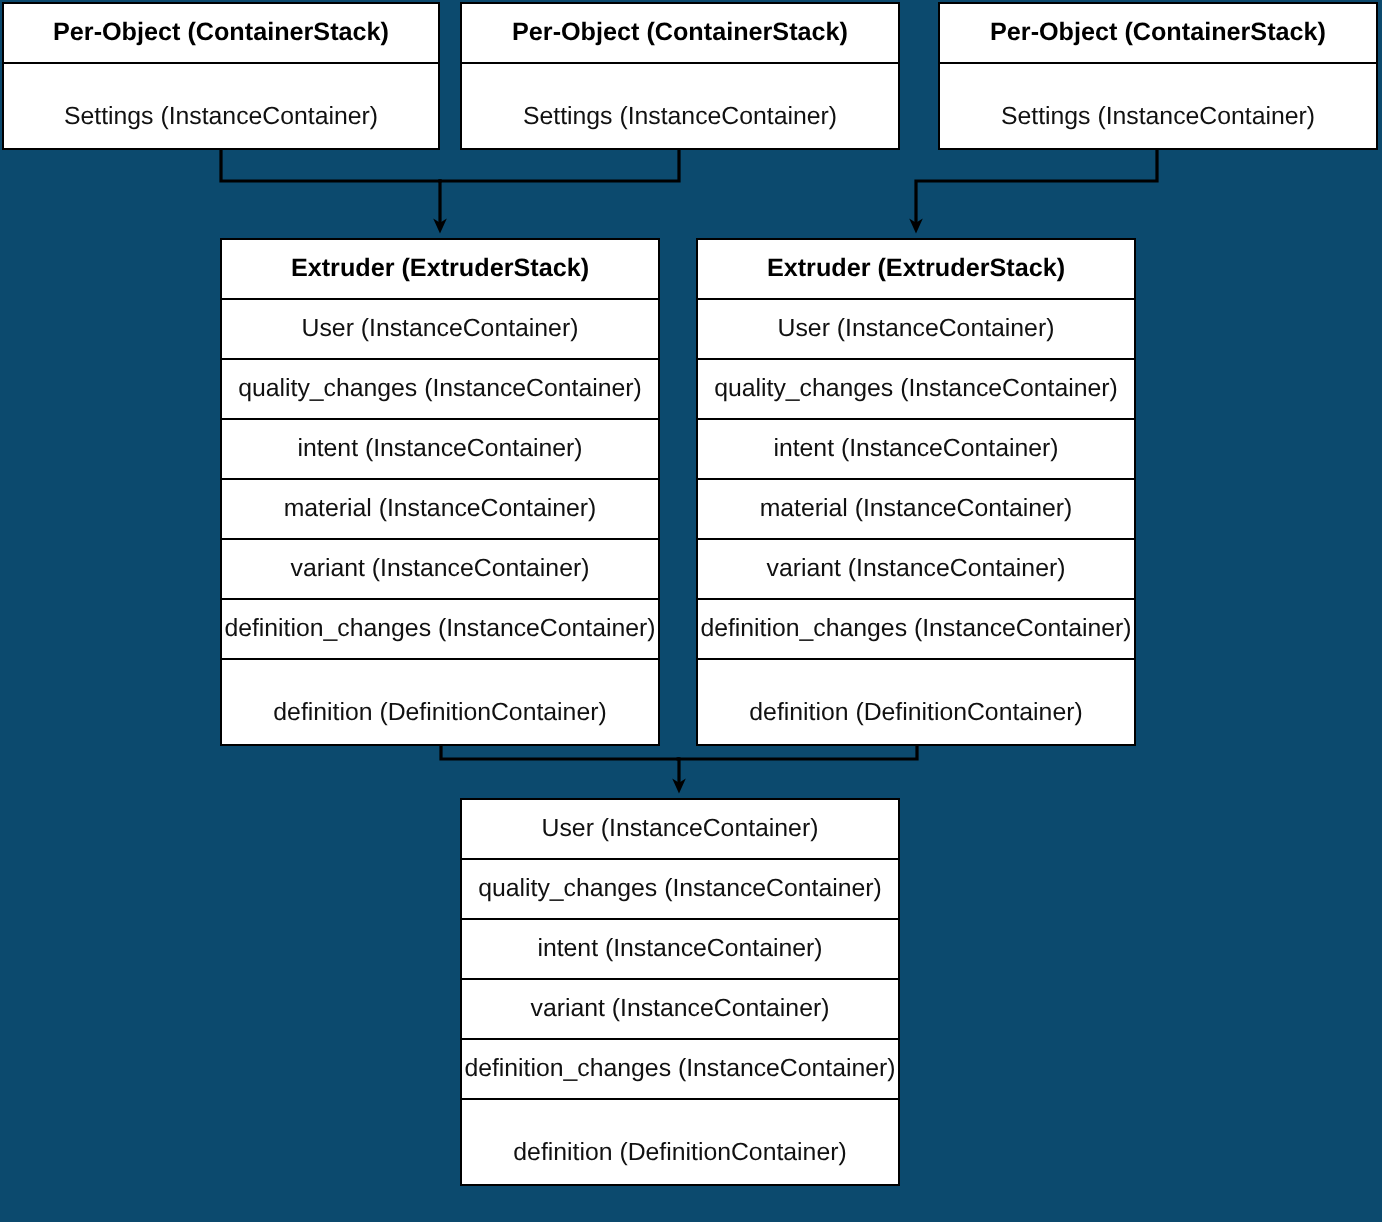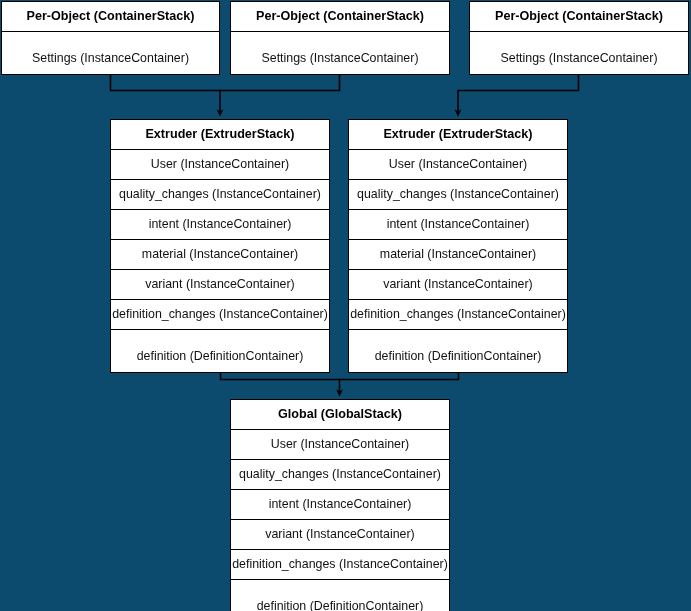--- a/index.html
+++ b/index.html
@@ -125,21 +125,20 @@
     <div class="stack-row">User (InstanceContainer)</div>
     <div class="stack-row">quality_changes (InstanceContainer)</div>
     <div class="stack-row">intent (InstanceContainer)</div>
     <div class="stack-row">material (InstanceContainer)</div>
     <div class="stack-row">variant (InstanceContainer)</div>
     <div class="stack-row">definition_changes (InstanceContainer)</div>
     <div class="stack-row">definition (DefinitionContainer)</div>
   </div>
 
   <div class="stack-box" id="box-global">
-    <div class="stack-row header">Global (GlobalStack)</div>
     <div class="stack-row">User (InstanceContainer)</div>
     <div class="stack-row">quality_changes (InstanceContainer)</div>
     <div class="stack-row">intent (InstanceContainer)</div>
     <div class="stack-row">variant (InstanceContainer)</div>
     <div class="stack-row">definition_changes (InstanceContainer)</div>
     <div class="stack-row">definition (DefinitionContainer)</div>
   </div>
 
 </div>
 

